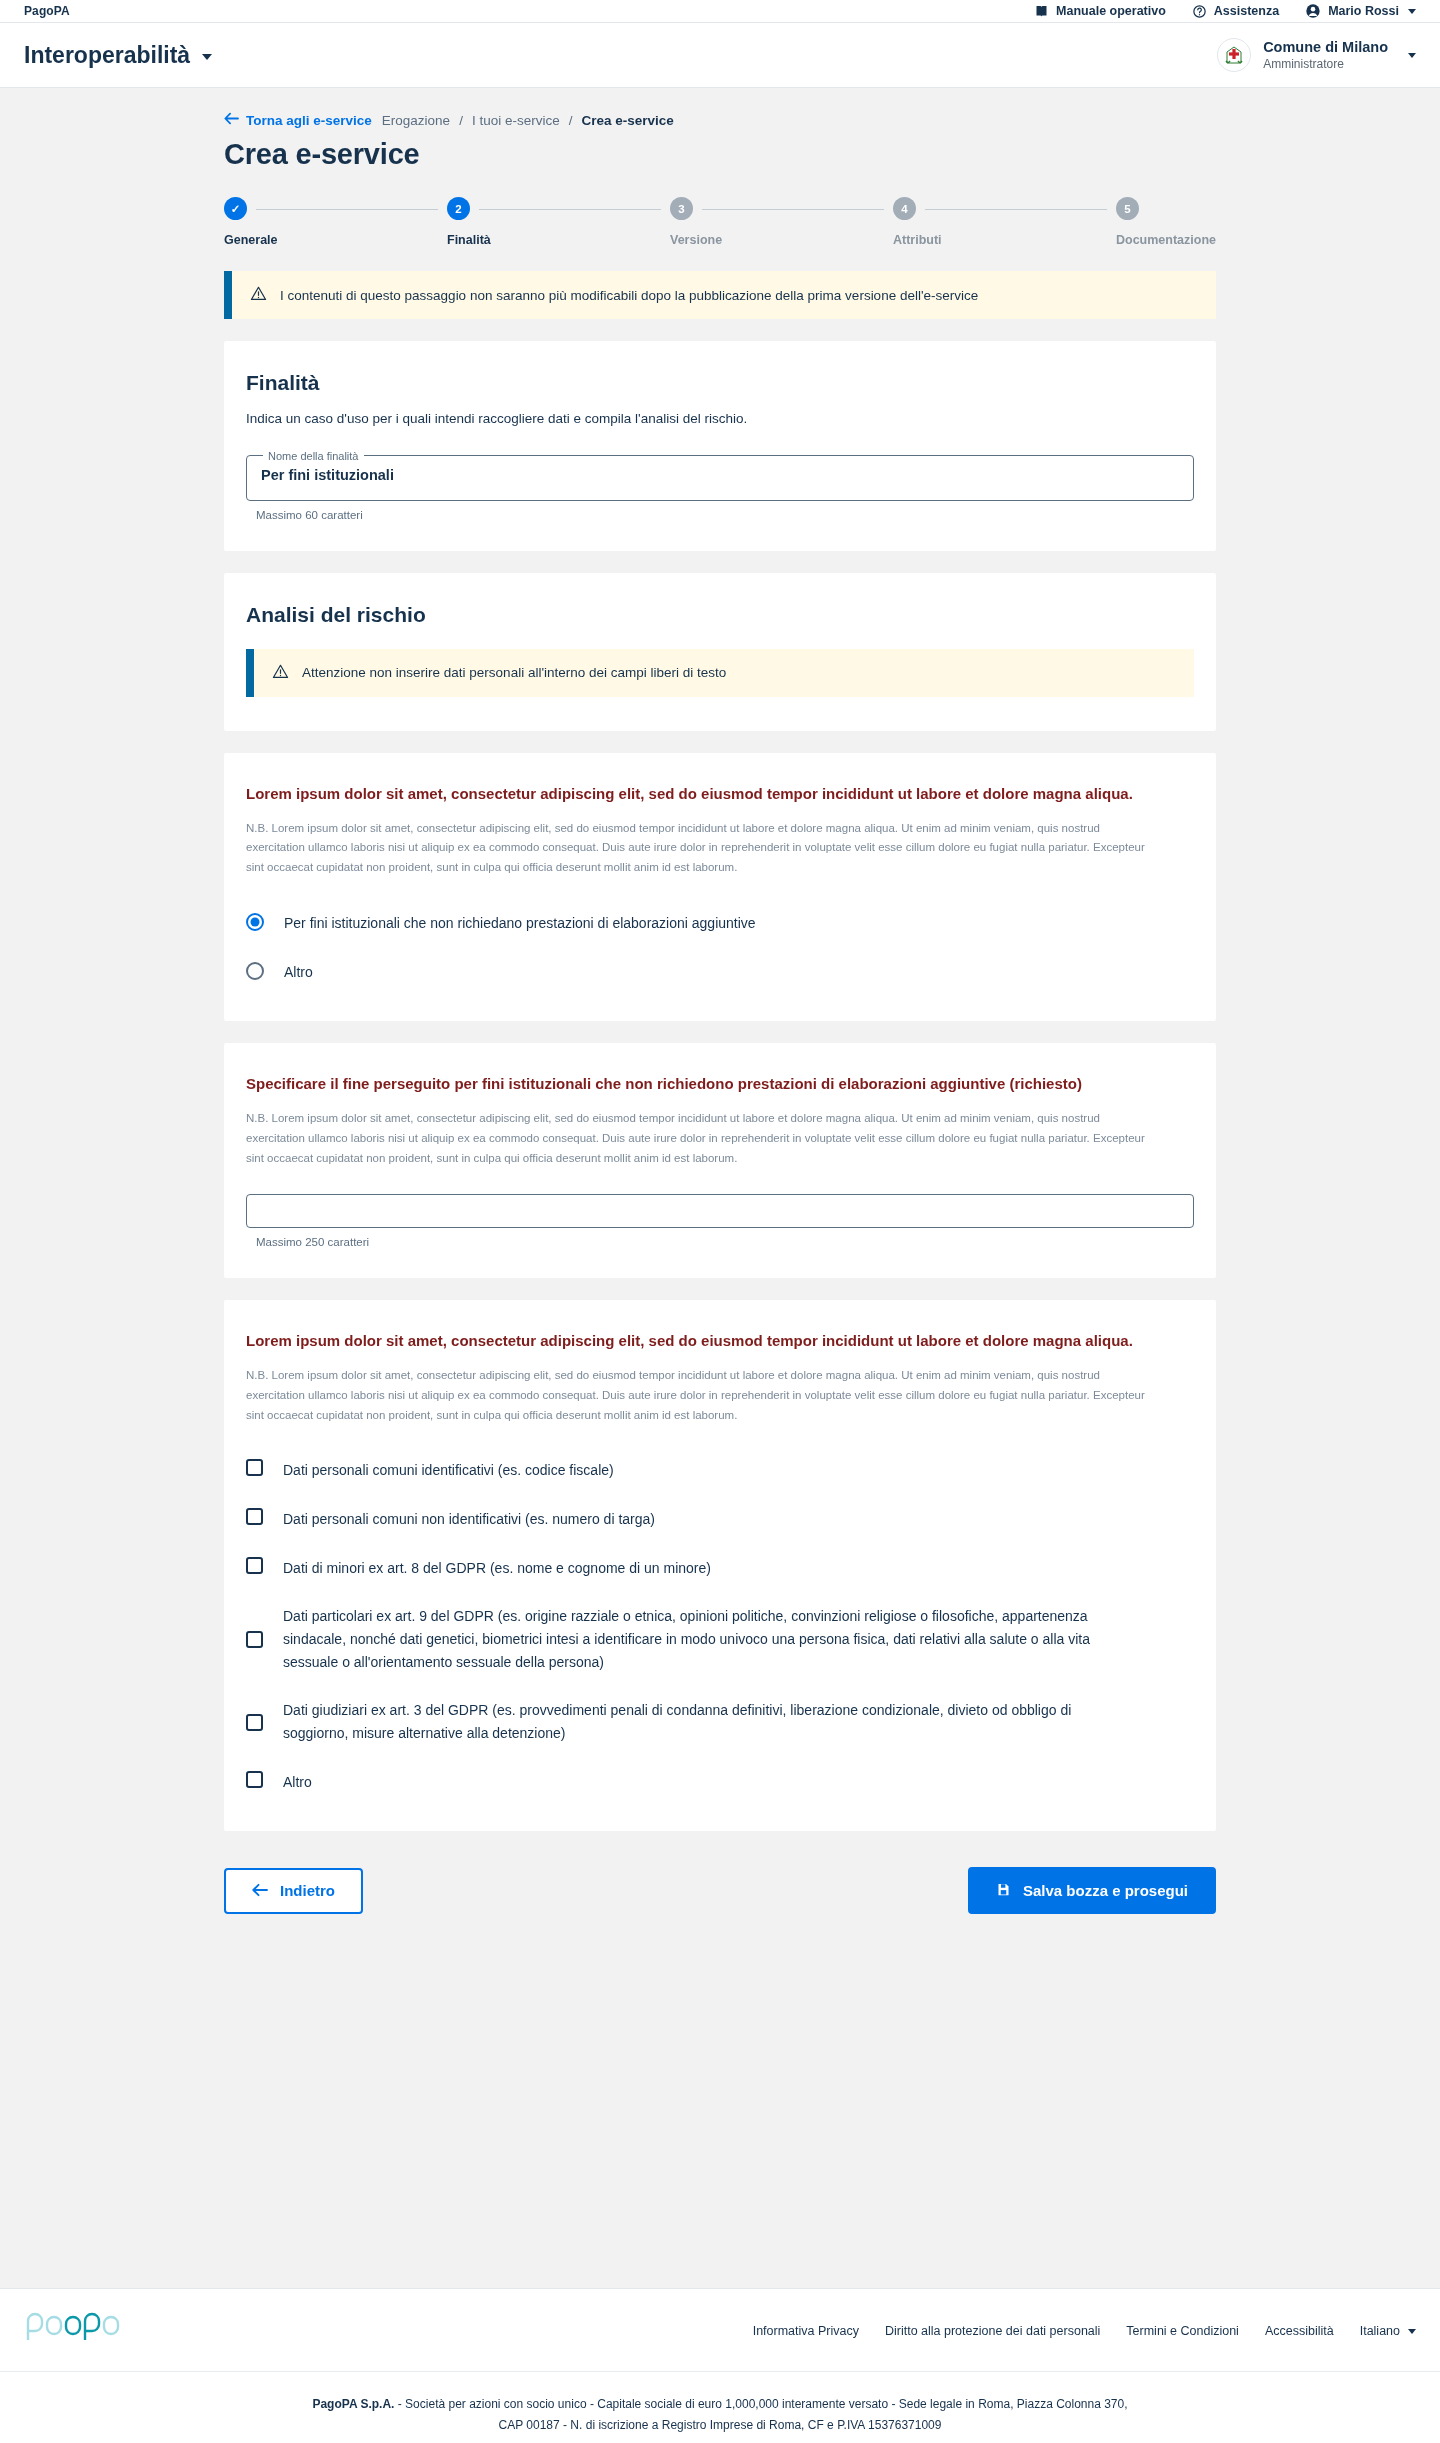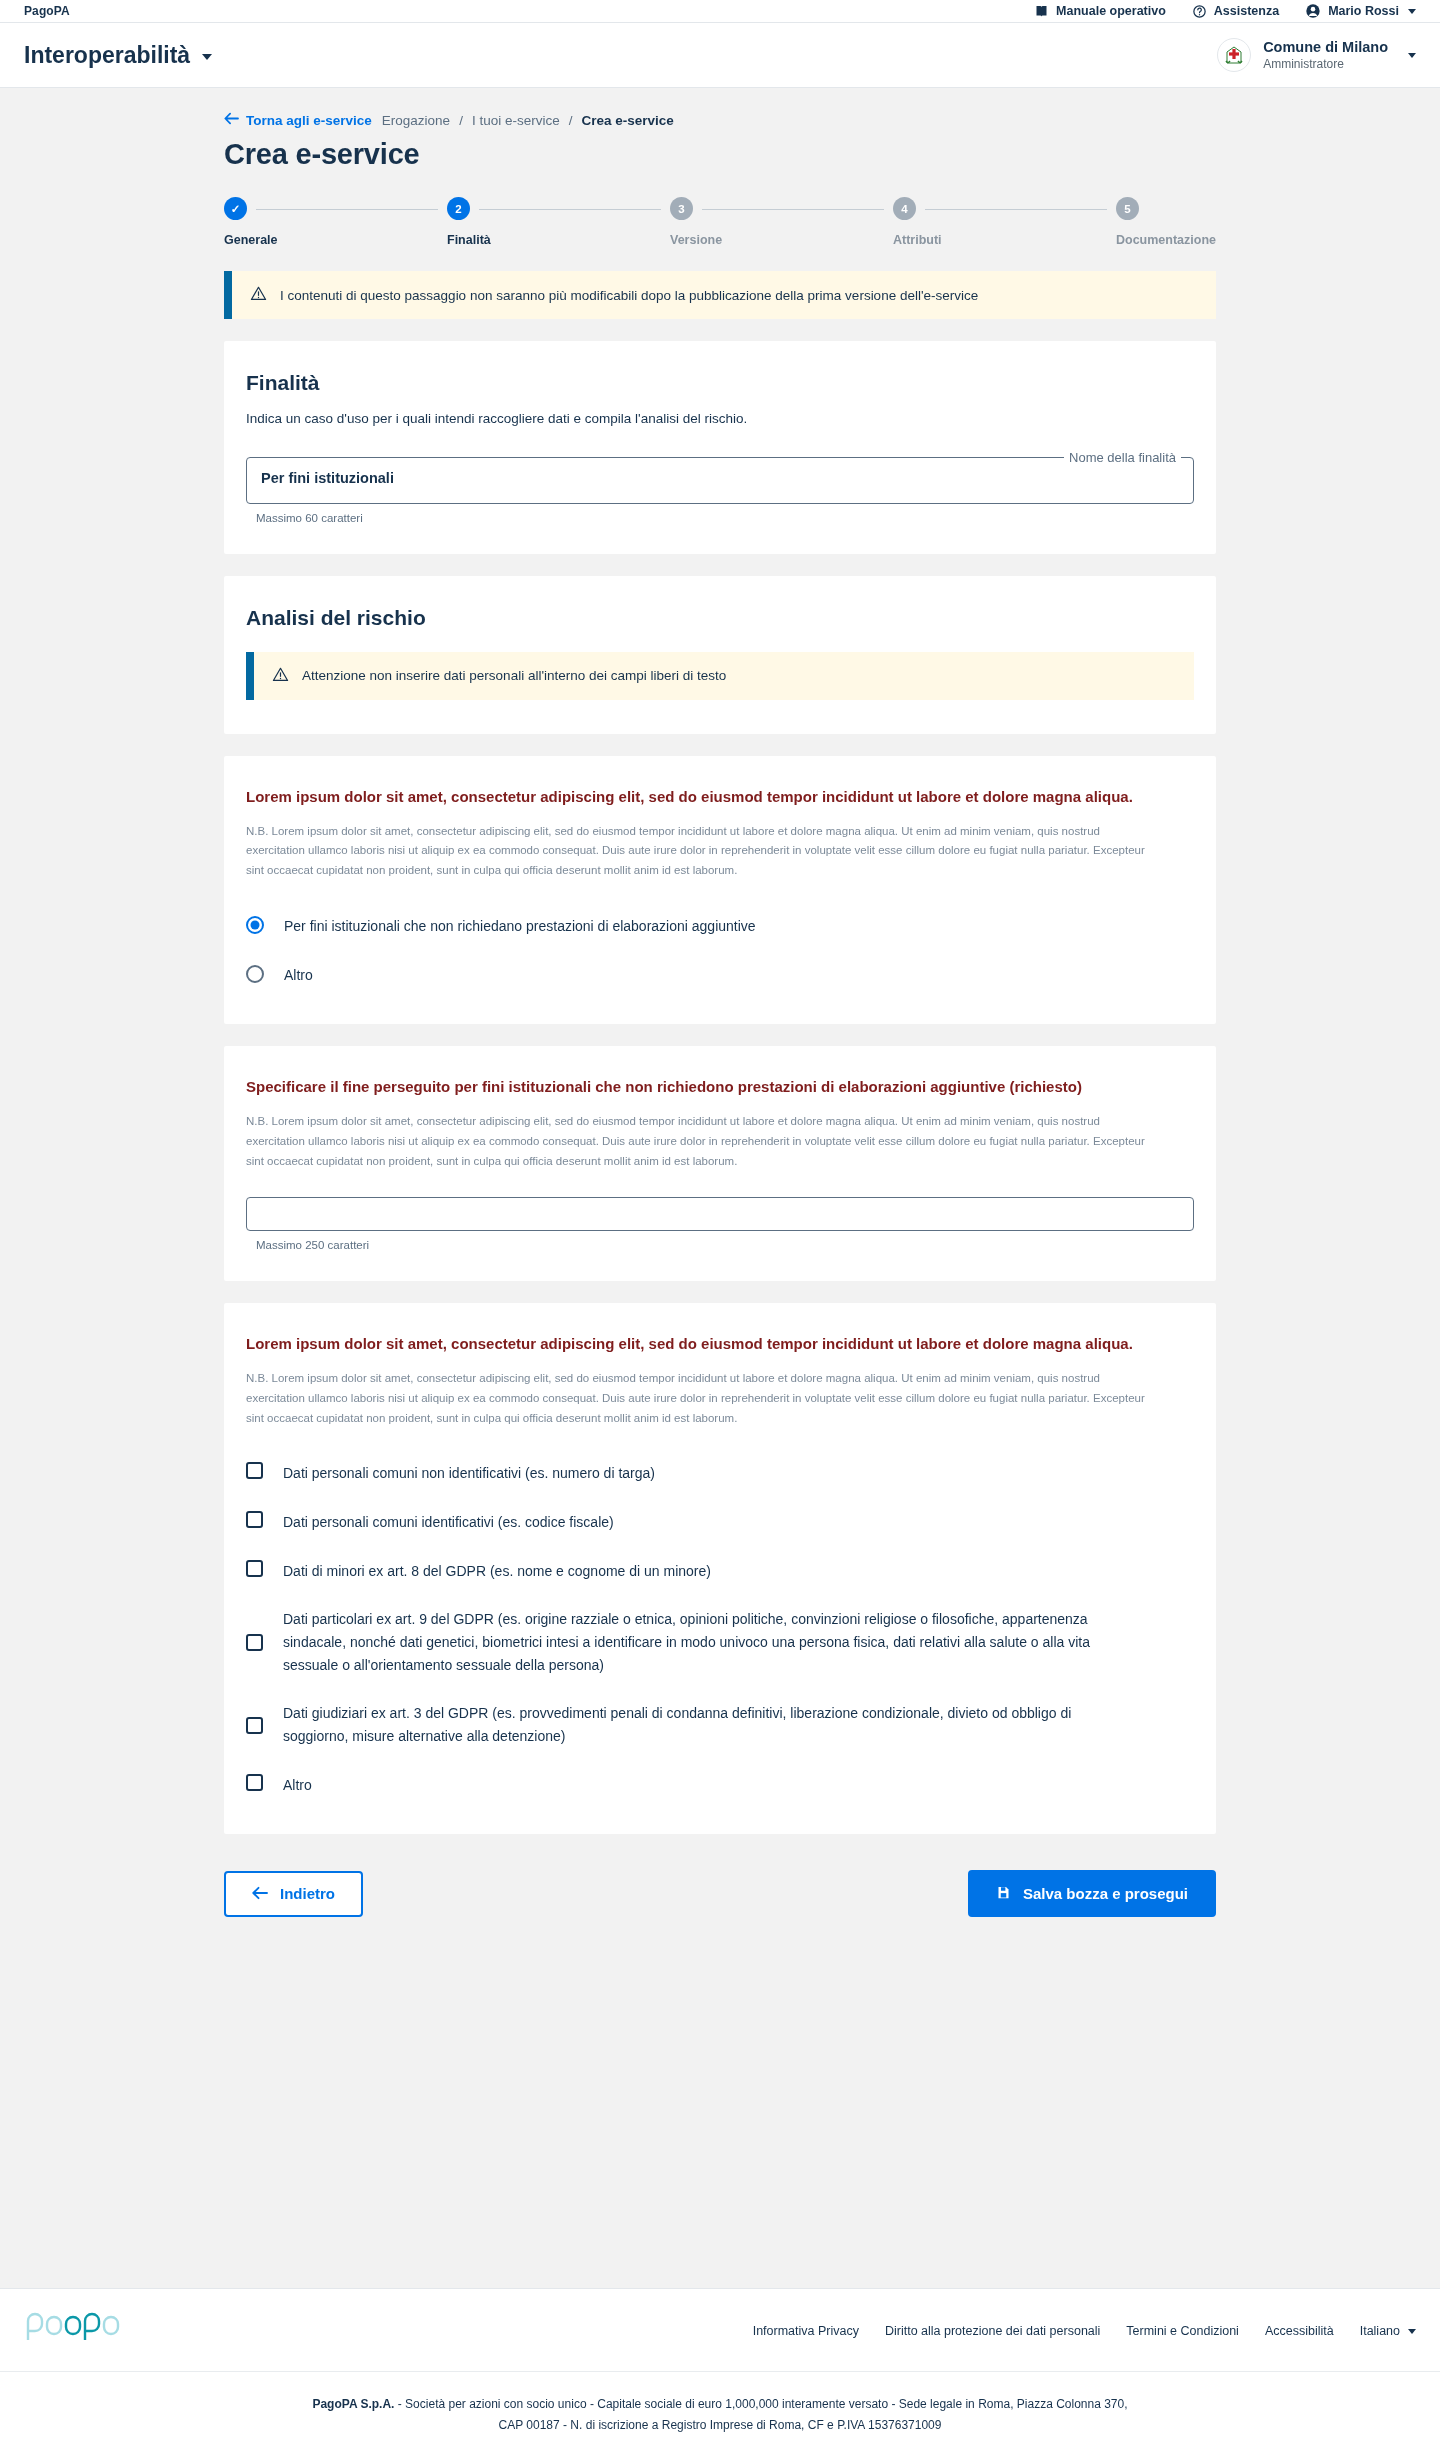--- a/index.html
+++ b/index.html
@@ -235,25 +235,24 @@
     margin-top: 20px;
   }
   .fieldset {
     border: 1px solid #5C6F82;
     border-radius: 4px;
     margin: 0;
     padding: 0 14px 0 14px;
     background: #fff;
   }
   .fieldset legend {
-    font-size: 13px;
+    font-size: 11px;
     color: #5C6F82;
     padding: 0 5px;
     margin-left: 2px;
-    text-align: right;
   }
   .fieldset input {
     width: 100%;
     border: 0;
     outline: none;
     font-family: inherit;
     font-size: 14.5px;
     font-weight: 700;
     color: #17324D;
     padding: 5px 0 17px 0;
@@ -594,26 +593,26 @@
     <div class="helper">Massimo 250 caratteri</div>
   </div>
 
   <div class="card">
     <h3 class="q-title">Lorem ipsum dolor sit amet, consectetur adipiscing elit, sed do eiusmod tempor incididunt ut labore et dolore magna aliqua.</h3>
     <p class="q-note">N.B. Lorem ipsum dolor sit amet, consectetur adipiscing elit, sed do eiusmod tempor incididunt ut labore et dolore magna aliqua. Ut enim ad minim veniam, quis nostrud exercitation ullamco laboris nisi ut aliquip ex ea commodo consequat. Duis aute irure dolor in reprehenderit in voluptate velit esse cillum dolore eu fugiat nulla pariatur. Excepteur sint occaecat cupidatat non proident, sunt in culpa qui officia deserunt mollit anim id est laborum.</p>
     <div class="options">
 
       <label class="opt">
         <span class="checkbox"></span>
-        <span class="opt-label">Dati personali comuni non identificativi (es. numero di targa)</span>
+        <span class="opt-label">Dati personali comuni identificativi (es. codice fiscale)</span>
       </label>
 
       <label class="opt">
         <span class="checkbox"></span>
-        <span class="opt-label">Dati personali comuni identificativi (es. codice fiscale)</span>
+        <span class="opt-label">Dati personali comuni non identificativi (es. numero di targa)</span>
       </label>
 
       <label class="opt">
         <span class="checkbox"></span>
         <span class="opt-label">Dati di minori ex art. 8 del GDPR (es. nome e cognome di un minore)</span>
       </label>
 
       <label class="opt multiline">
         <span class="checkbox"></span>
         <span class="opt-label">Dati particolari ex art. 9 del GDPR (es. origine razziale o etnica, opinioni politiche, convinzioni religiose o filosofiche, appartenenza sindacale, nonché dati genetici, biometrici intesi a identificare in modo univoco una persona fisica, dati relativi alla salute o alla vita sessuale o all'orientamento sessuale della persona)</span>

